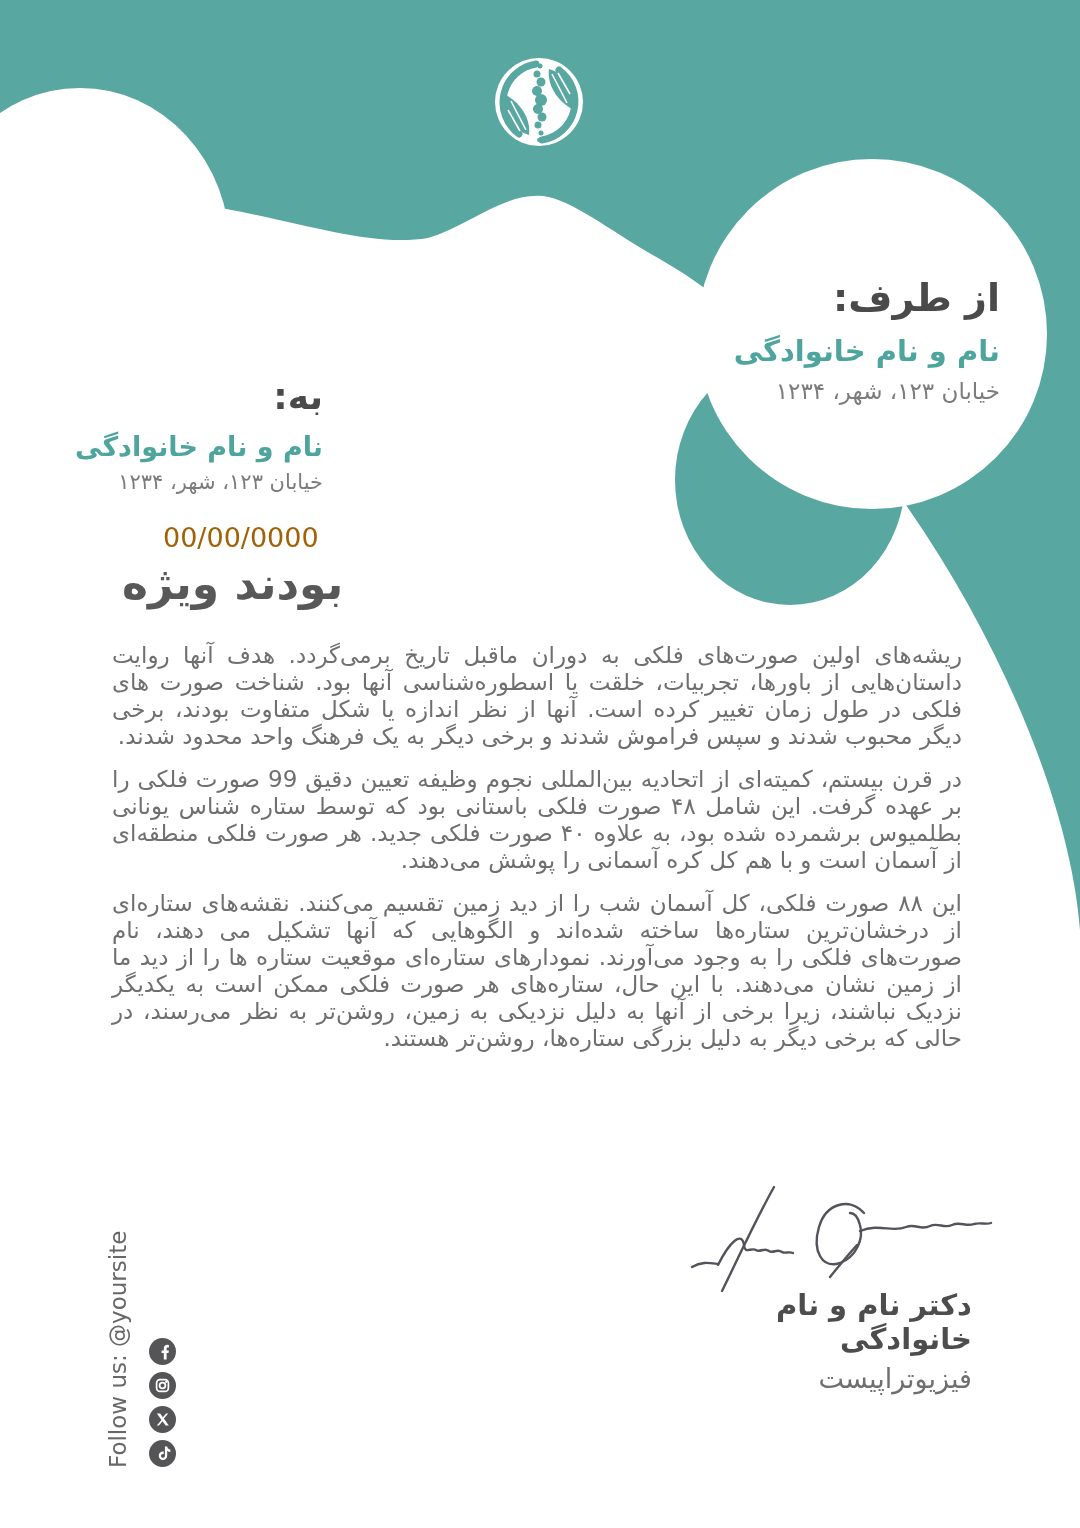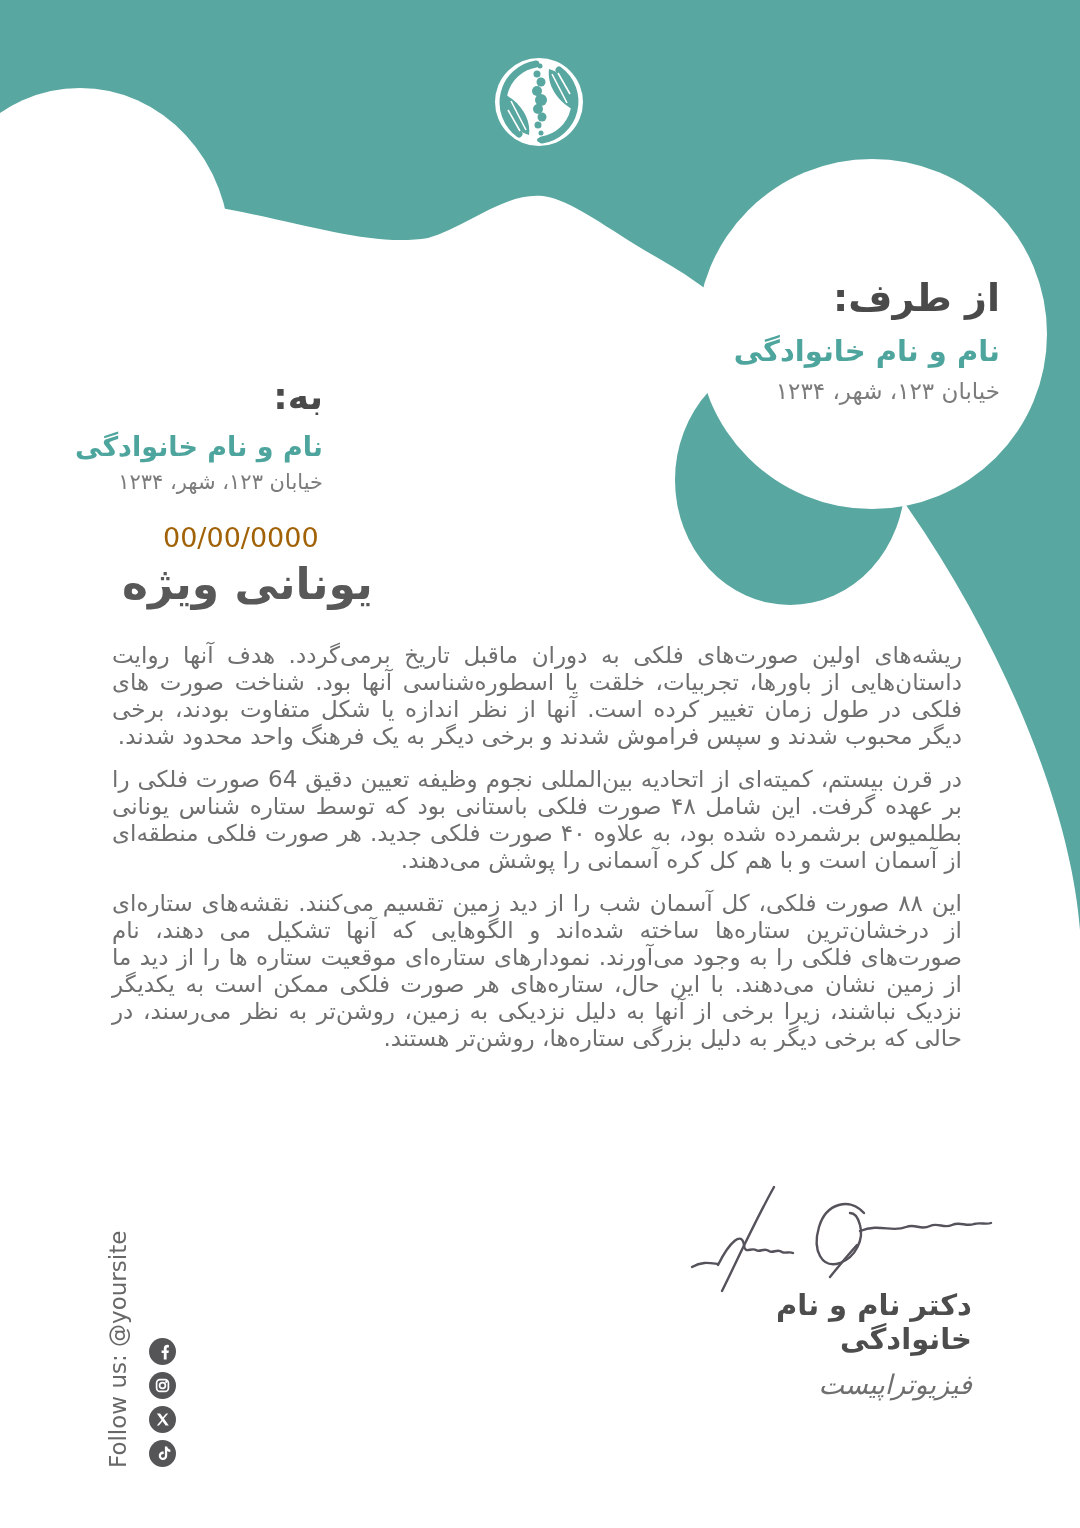--- a/index.html
+++ b/index.html
@@ -17,21 +17,21 @@
   .recipient-name{margin-top:14px;font-size:27px;font-weight:700;color:#4ea59d;}
   .recipient-address{margin-top:8px;font-size:21px;color:#7c7c7c;}
   .date{position:absolute;left:115px;top:522px;font-size:27px;color:#a16207;margin-left:48px;}
   .subject{position:absolute;left:122px;top:558px;font-size:44px;font-weight:800;color:#585858;direction:rtl;}
   .bodytext{position:absolute;left:112px;top:642px;width:850px;direction:rtl;
         text-align:justify;font-size:23px;line-height:27px;color:#6f6f6f;}
   .bodytext p{margin:0 0 16px 0;}
   .sig{position:absolute;left:678px;top:1183px;width:320px;height:112px;}
   .signer{position:absolute;left:660px;top:1288px;width:312px;direction:rtl;text-align:right;}
   .signer-name{font-size:29px;font-weight:700;color:#4d4d4d;}
-  .signer-title{margin-top:13px;font-size:27px;color:#6f6f6f;font-style:italic;}
+  .signer-title{margin-top:7px;font-size:27px;color:#6f6f6f;}
   .follow{position:absolute;left:105px;top:1468px;transform:rotate(-90deg);
         transform-origin:0 0;font-size:23px;color:#686868;white-space:nowrap;}
   .socials{position:absolute;left:149px;top:1338px;display:flex;flex-direction:column;gap:7px;}
   .sicon{width:27px;height:27px;display:block;cursor:pointer;}
   .website{position:absolute;left:424px;top:1438px;font-size:27px;color:#6b6b6b;letter-spacing:.5px;}
   .email{position:absolute;left:783px;top:1440px;font-size:27px;color:#6b6b6b;letter-spacing:.5px;}
 </style>
 </head>
 <body>
 
@@ -93,25 +93,25 @@
     <div class="sender-address">خیابان ۱۲۳، شهر، ۱۲۳۴</div>
   </div>
 
   <div class="recipient">
     <div class="recipient-label">به:</div>
     <div class="recipient-name">نام و نام خانوادگی</div>
     <div class="recipient-address">خیابان ۱۲۳، شهر، ۱۲۳۴</div>
   </div>
 
   <div class="date">00/00/0000</div>
-  <div class="subject">یونانی ویژه</div>
+  <div class="subject">بودند ویژه</div>
 
   <div class="bodytext">
     <p>ریشه‌های اولین صورت‌های فلکی به دوران ماقبل تاریخ برمی‌گردد. هدف آنها روایت داستان‌هایی از باورها، تجربیات، خلقت یا اسطوره‌شناسی آنها بود. شناخت صورت های فلکی در طول زمان تغییر کرده است. آنها از نظر اندازه یا شکل متفاوت بودند، برخی دیگر محبوب شدند و سپس فراموش شدند و برخی دیگر به یک فرهنگ واحد محدود شدند.</p>
-    <p>در قرن بیستم، کمیته‌ای از اتحادیه بین‌المللی نجوم وظیفه تعیین دقیق 64 صورت فلکی را بر عهده گرفت. این شامل ۴۸ صورت فلکی باستانی بود که توسط ستاره شناس یونانی بطلمیوس برشمرده شده بود، به علاوه ۴۰ صورت فلکی جدید. هر صورت فلکی منطقه‌ای از آسمان است و با هم کل کره آسمانی را پوشش می‌دهند.</p>
+    <p>در قرن بیستم، کمیته‌ای از اتحادیه بین‌المللی نجوم وظیفه تعیین دقیق 99 صورت فلکی را بر عهده گرفت. این شامل ۴۸ صورت فلکی باستانی بود که توسط ستاره شناس یونانی بطلمیوس برشمرده شده بود، به علاوه ۴۰ صورت فلکی جدید. هر صورت فلکی منطقه‌ای از آسمان است و با هم کل کره آسمانی را پوشش می‌دهند.</p>
     <p>این ۸۸ صورت فلکی، کل آسمان شب را از دید زمین تقسیم می‌کنند. نقشه‌های ستاره‌ای از درخشان‌ترین ستاره‌ها ساخته شده‌اند و الگوهایی که آنها تشکیل می دهند، نام صورت‌های فلکی را به وجود می‌آورند. نمودارهای ستاره‌ای موقعیت ستاره ها را از دید ما از زمین نشان می‌دهند. با این حال، ستاره‌های هر صورت فلکی ممکن است به یکدیگر نزدیک نباشند، زیرا برخی از آنها به دلیل نزدیکی به زمین، روشن‌تر به نظر می‌رسند، در حالی که برخی دیگر به دلیل بزرگی ستاره‌ها، روشن‌تر هستند.</p>
   </div>
 
   <svg class="sig" viewBox="0 0 320 112" aria-hidden="true">
     <g stroke="#55525b" stroke-width="2.4" fill="none" stroke-linecap="round">
       <path d="M14,84 C24,78 32,80 40,81"></path>
       <path d="M96,4 C76,40 56,84 44,108"></path>
       <path d="M40,82 C52,58 64,48 66,62 C67,72 73,64 78,67 C82,70 86,64 91,68 C95,71 99,65 104,69 C107,71 111,68 115,70"></path>
       <path d="M186,30 C172,14 148,20 141,44 C134,68 144,86 162,80 C178,74 186,56 182,42 C180,34 176,30 172,30"></path>
       <path d="M152,94 C160,84 170,72 179,62"></path>

